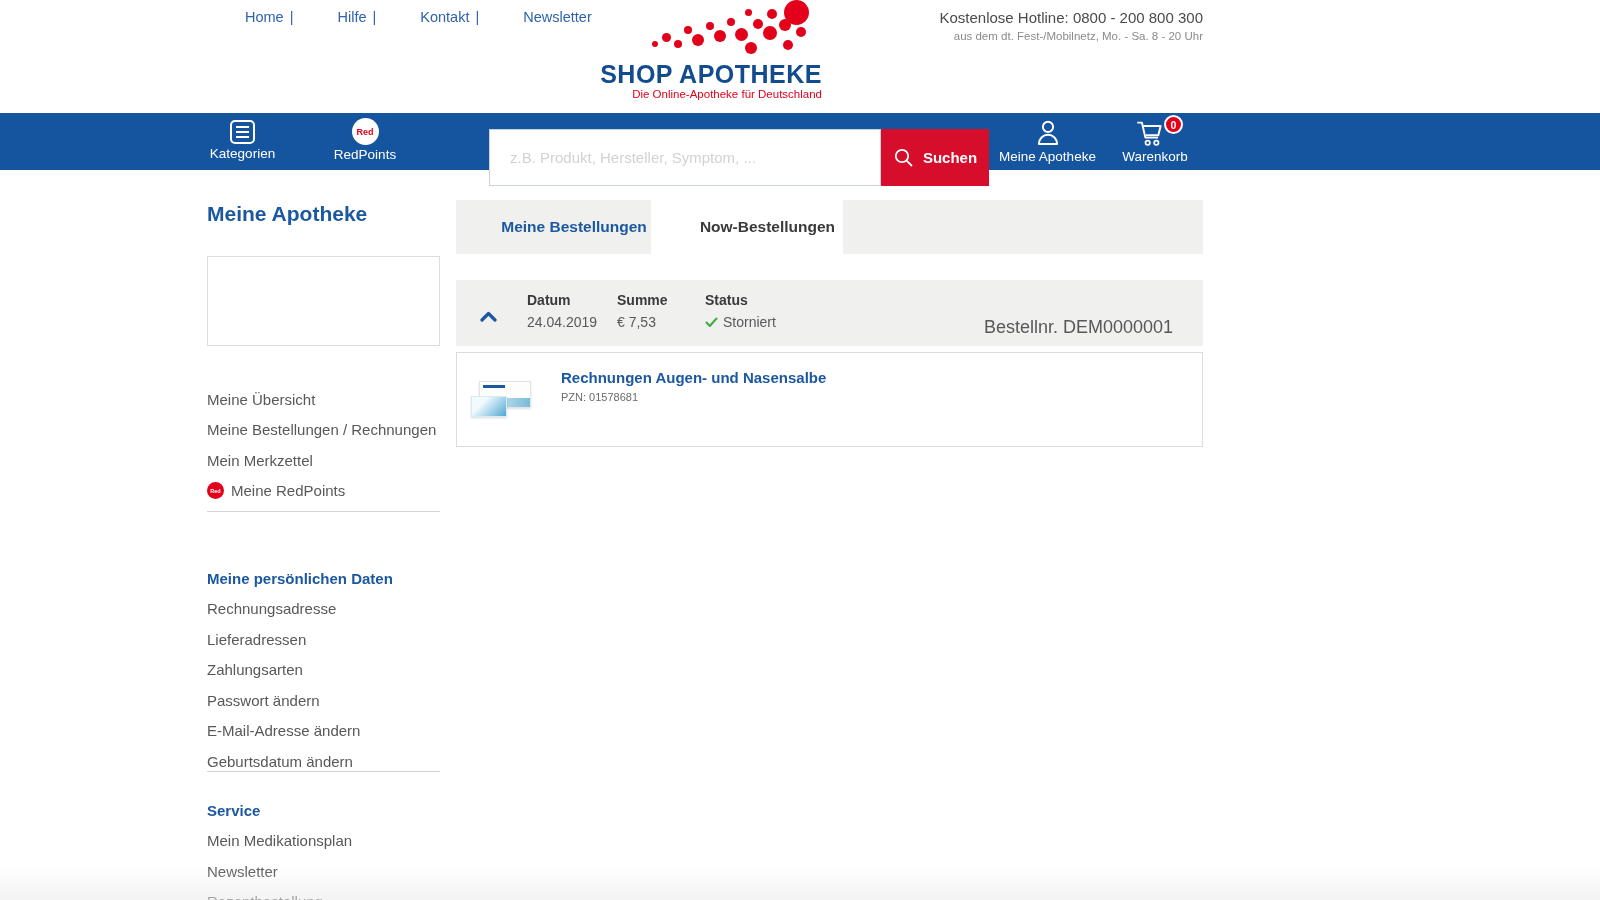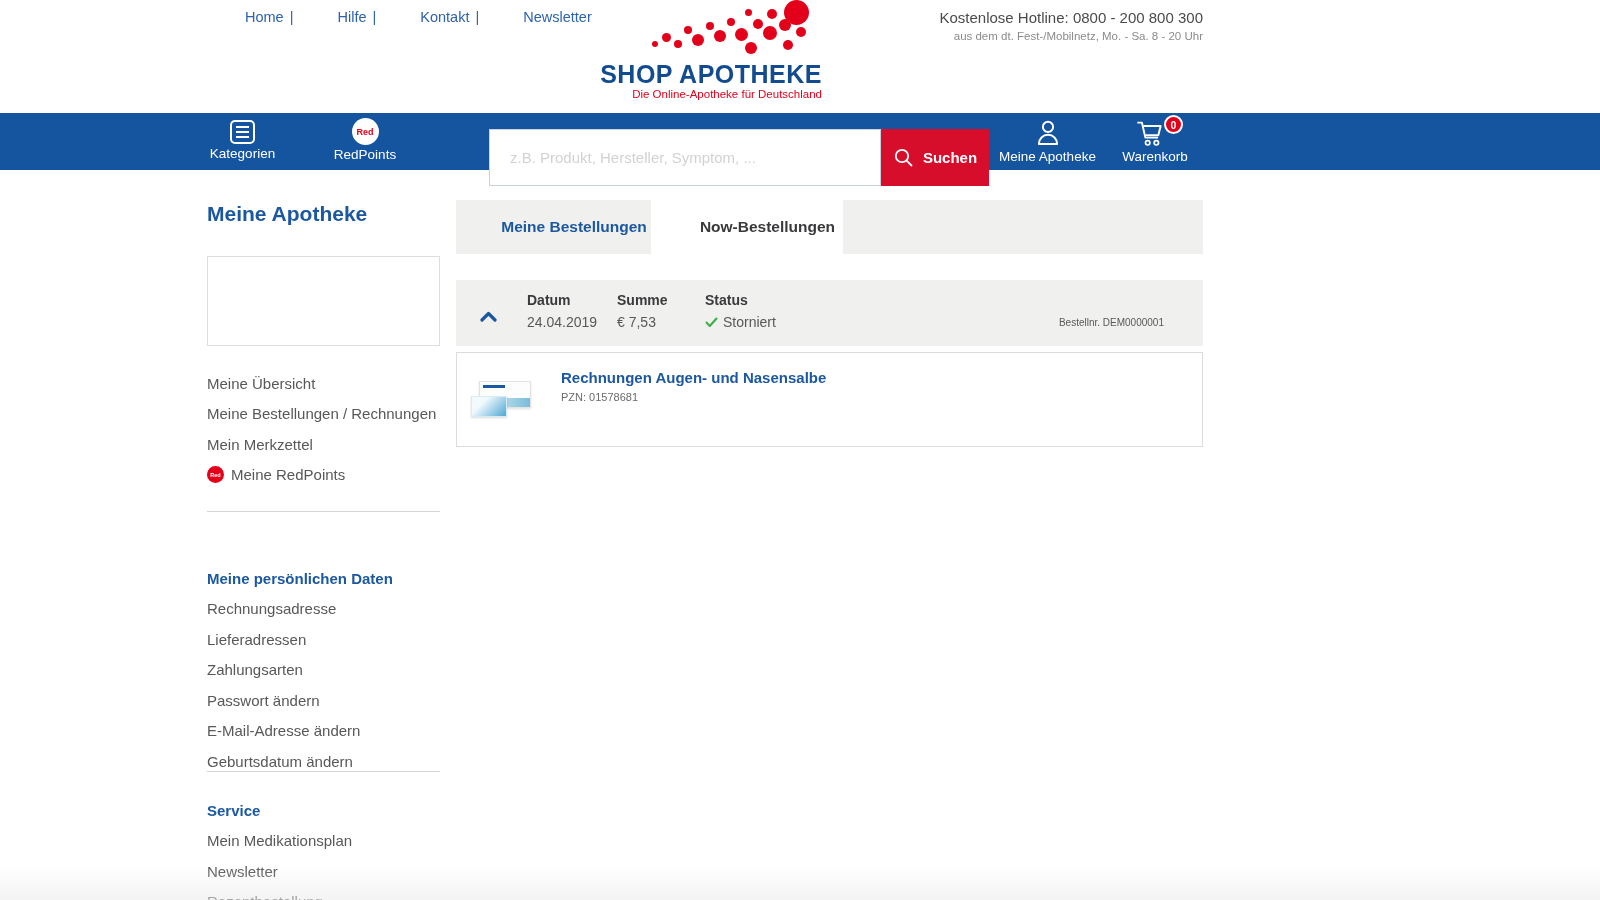--- a/index.html
+++ b/index.html
@@ -71,21 +71,21 @@
   .tab.active { left:195px; width:192px; background:#fff; color:#3a3a3c; }
 
   .order-head { position:absolute; left:456px; top:280px; width:747px; height:66px; background:#f0f0ee; }
   .chev { position:absolute; left:24px; top:28px; cursor:pointer; }
   .ocol { position:absolute; top:12px; }
   .ocol .l { font-size:14px; font-weight:bold; color:#3a3a3c; margin-bottom:6px; }
   .ocol .v { font-size:14px; color:#58585a; display:flex; align-items:center; gap:5px; }
   .ocol-datum { left:71px; }
   .ocol-summe { left:161px; }
   .ocol-status { left:249px; }
-  .order-nr { position:absolute; right:39px; top:37px; font-size:10px; color:#58585a; }
+  .order-nr { position:absolute; right:30px; top:37px; font-size:18px; color:#58585a; }
 
   .product-box { position:absolute; left:456px; top:352px; width:747px; height:95px;
     background:#fff; border:1px solid #dcdcdc; }
   .prod-thumb { position:absolute; left:14px; top:26px; width:62px; height:42px; cursor:pointer; }
   .pt-back { position:absolute; left:8px; top:2px; width:52px; height:27px; background:#fdfdfd;
     border:1px solid #e3e3e3; box-shadow:0 1px 2px rgba(0,0,0,0.12); }
   .pt-back .txt { position:absolute; left:3px; top:3px; width:22px; height:3px; background:#1c58a0; }
   .pt-back .stripe { position:absolute; left:0; bottom:0; width:100%; height:9px;
     background:linear-gradient(to right,#e8f4fa,#79bcd9); }
   .pt-front { position:absolute; left:0px; top:17px; width:36px; height:21px;
@@ -182,21 +182,21 @@
       </svg>
       <span class="cart-badge">0</span>
     </span>
     <span class="lbl">Warenkorb</span>
   </div>
 </div>
 
 <div class="sidebar-title">Meine Apotheke</div>
 <div class="sidebar-box"></div>
 
-<div class="side-list" style="top:368px;">
+<div class="side-list" style="top:384px;">
   <div class="side-row">
       <span>Meine Übersicht</span>
     </div>
   <div class="side-row">
       <span>Meine Bestellungen / Rechnungen</span>
     </div>
   <div class="side-row">
       <span>Mein Merkzettel</span>
     </div>
   <div class="side-row">

